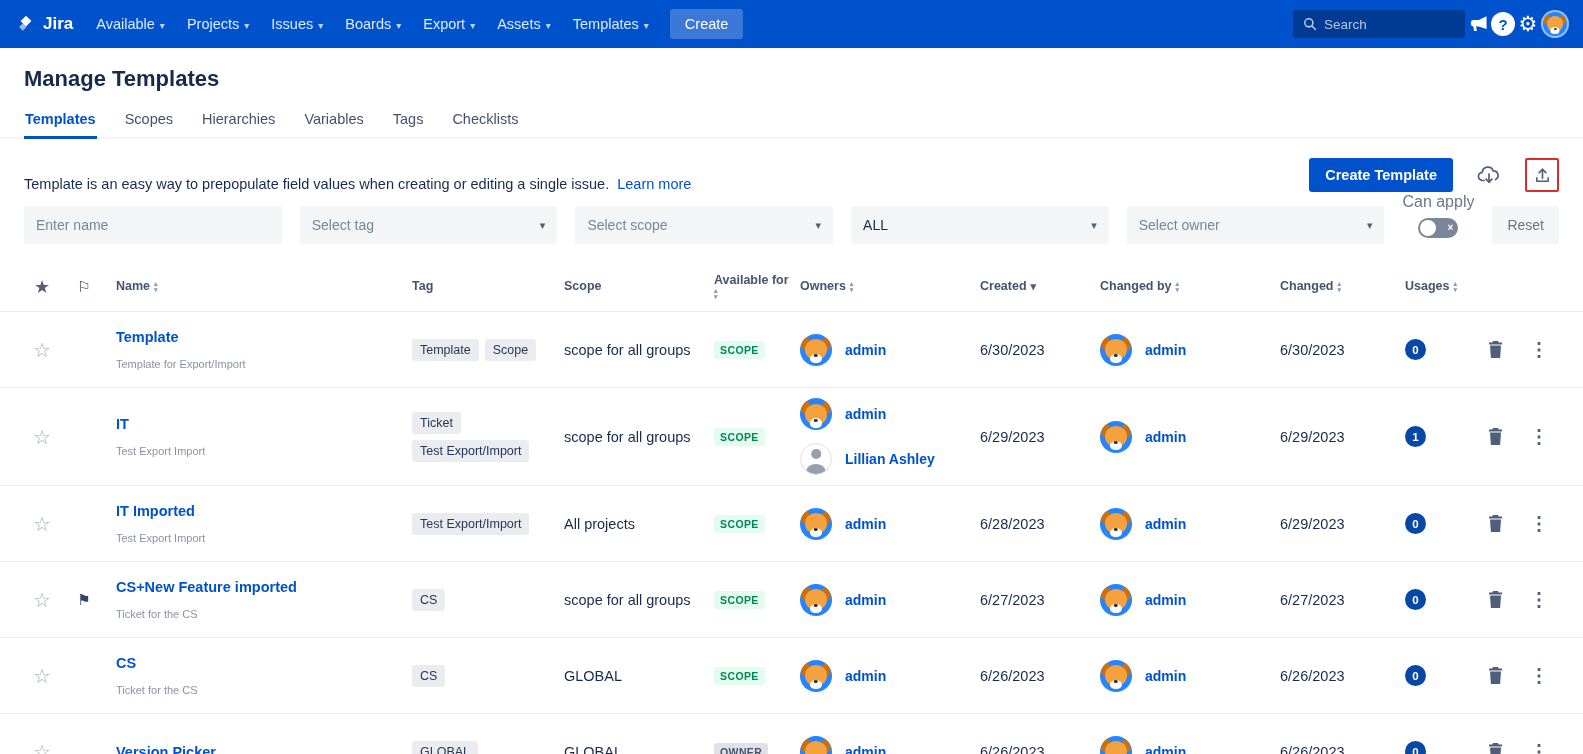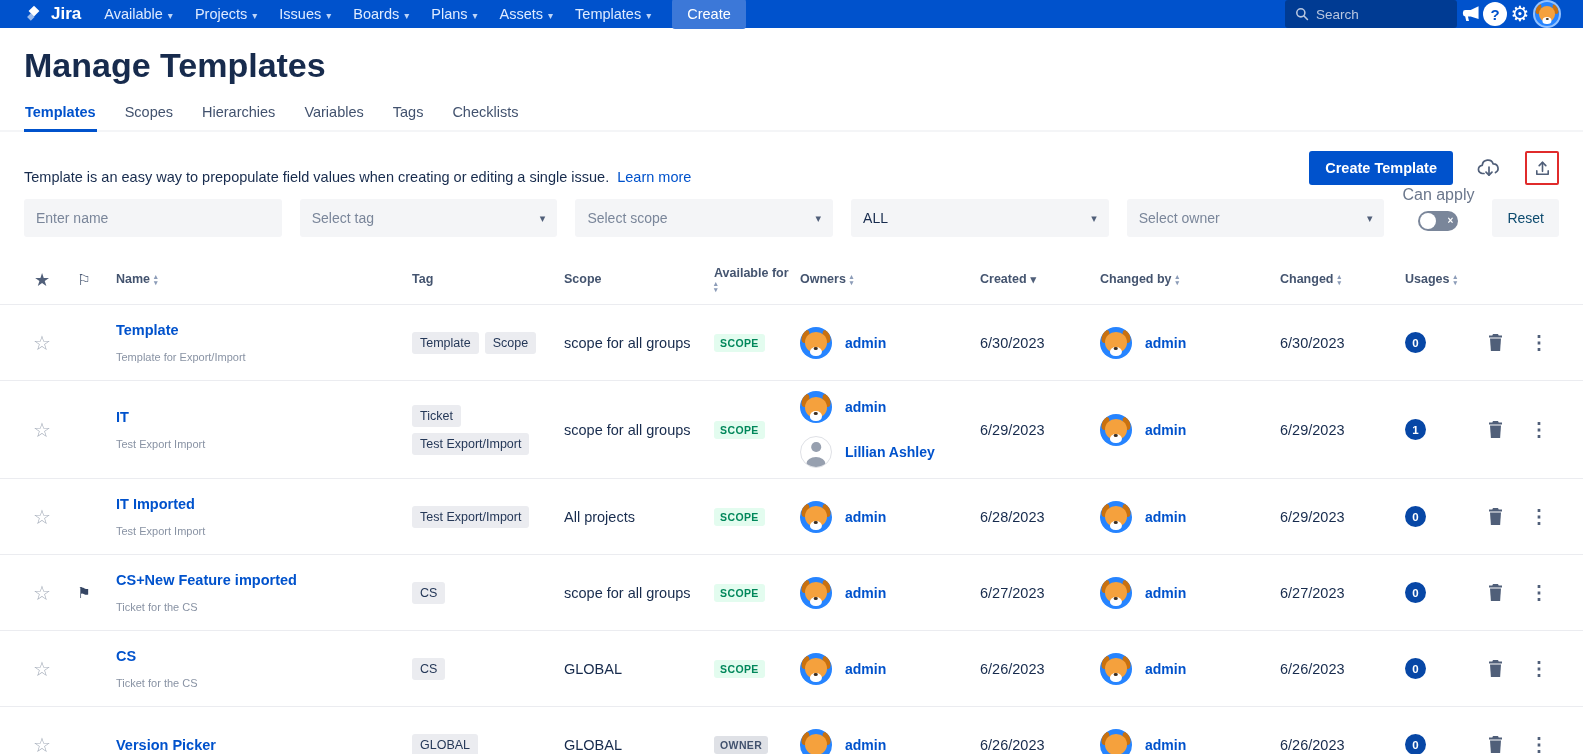--- a/index.html
+++ b/index.html
@@ -3,21 +3,21 @@
 <meta charset="utf-8">
 <title>Manage Templates</title>
 <style>
   *{margin:0;padding:0;box-sizing:border-box;}
   html,body{width:1583px;height:754px;overflow:hidden;background:#fff;
     font-family:"Liberation Sans",sans-serif;color:#172B4D;}
   a{text-decoration:none;cursor:pointer;}
   button{cursor:pointer;font-family:"Liberation Sans",sans-serif;}
 
   
-  .navbar{height:28px;background:var(--navbar-bg,#0052CC);display:flex;align-items:center;padding:0 22px;}
+  .navbar{height:48px;background:var(--navbar-bg,#0052CC);display:flex;align-items:center;padding:0 14px;}
   .brand{display:flex;align-items:center;gap:7px;color:#fff;font-size:17px;font-weight:bold;padding:0 12px 0 2px;cursor:pointer;}
   .menu{display:flex;align-items:center;height:44px;}
   .menu-item{display:flex;align-items:center;gap:5px;padding:0 11px;height:44px;color:#DEEBFF;font-size:14.5px;cursor:pointer;}
   .menu-item .chev{font-size:10px;opacity:.85;margin-top:2px;}
   .create-btn{margin-left:10px;background:var(--create-btn-bg,#3C78D8);color:#fff;border:none;border-radius:3px;font-size:14.5px;padding:7px 15px;}
   .nav-right{margin-left:auto;display:flex;align-items:center;gap:0;}
   .nav-search{display:flex;align-items:center;gap:7px;background:rgba(0,0,0,0.28);border-radius:3px;height:28px;padding:0 10px;width:172px;}
   .nav-search input{background:transparent;border:none;outline:none;color:#fff;font-size:13.5px;width:120px;font-family:inherit;}
   .nav-search input::placeholder{color:#B8C7E0;}
   .nav-icon{color:#fff;display:flex;align-items:center;justify-content:center;width:26px;height:26px;cursor:pointer;font-size:20px;}
@@ -33,21 +33,21 @@
   .avatar-dog .ear.r{right:5%;transform:rotate(-14deg);}
   .avatar-dog .face{position:absolute;left:16%;top:18%;width:68%;height:66%;border-radius:50%;background:#F5A13D;}
   .avatar-dog .snout{position:absolute;left:50%;transform:translateX(-50%);bottom:7%;width:38%;height:30%;border-radius:50% 50% 45% 45%;background:#fff;}
   .avatar-dog .snout::after{content:"";position:absolute;left:50%;top:8%;transform:translateX(-50%);width:36%;height:30%;border-radius:50%;background:#3B2E22;}
   .avatar-person{background:#FFFFFF;border:1px solid #DFE1E6;}
   .avatar-person::before{content:"";position:absolute;left:50%;top:18%;transform:translateX(-50%);width:32%;height:32%;border-radius:50%;background:#97A0AF;}
   .avatar-person::after{content:"";position:absolute;left:50%;bottom:-12%;transform:translateX(-50%);width:64%;height:44%;border-radius:50% 50% 0 0;background:#97A0AF;}
   .nav-avatar{width:28px;height:28px;border:2px solid rgba(255,255,255,.5);cursor:pointer;}
 
   
-  .page-title{font-size:34px;font-weight:bold;color:#172B4D;margin:18px 24px 8px;}
+  .page-title{font-size:22px;font-weight:bold;color:#172B4D;margin:18px 24px 8px;}
   .tabs{display:flex;gap:27px;padding:4px 24px 0;border-bottom:2px solid #F4F5F7;}
   .tab{padding:7px 1px 9px;font-size:14.5px;color:#42526E;cursor:pointer;border-bottom:3px solid transparent;margin-bottom:-2px;font-weight:500;}
   .tab.active{color:var(--link,#0052CC);border-bottom-color:var(--link,#0052CC);font-weight:bold;}
 
   
   .desc-row{display:flex;align-items:flex-end;padding:19px 24px 6px;}
   .desc-text{font-size:14.5px;color:#172B4D;}
   .learn-more{color:var(--link,#0052CC);margin-left:4px;}
   .desc-actions{margin-left:auto;display:flex;align-items:center;gap:19px;}
   .create-template-btn{background:var(--link,#0052CC);color:#fff;border:none;border-radius:3px;font-size:14.5px;font-weight:bold;padding:9px 16px;}
@@ -61,21 +61,21 @@
   .field input::placeholder{color:#7A869A;}
   .select{cursor:pointer;}
   .select .value{flex:1;font-size:14px;color:#7A869A;}
   .select .value.selected{color:#172B4D;}
   .select .chev{color:#505F79;font-size:11px;}
   .can-apply{display:flex;flex-direction:column;align-items:center;gap:7px;width:72px;flex:0 0 auto;margin-top:-13px;}
   .can-apply-label{font-size:16px;color:#6B778C;white-space:nowrap;}
   .toggle{position:relative;width:40px;height:20px;border-radius:10px;background:var(--toggle-off-bg,#7A869A);cursor:pointer;}
   .toggle .knob{position:absolute;left:2px;top:2px;width:16px;height:16px;border-radius:50%;background:#fff;}
   .toggle .x{position:absolute;right:5px;top:50%;transform:translateY(-50%);color:#fff;font-size:10px;font-weight:bold;line-height:1;}
-  .reset-btn{flex:0 0 auto;height:38px;padding:0 15px;background:#F4F5F7;border:none;border-radius:3px;font-size:14px;color:#0c4a6e;}
+  .reset-btn{flex:0 0 auto;height:38px;padding:0 15px;background:#F4F5F7;border:none;border-radius:3px;font-size:14px;color:#737373;}
 
   
   .grid{display:grid;grid-template-columns:40px 44px 296px 152px 150px 86px 180px 120px 180px 125px 78px 48px 40px;align-items:center;padding:0 22px;}
   .thead{height:50px;border-bottom:1px solid #EBECF0;}
   .th-icon{text-align:center;cursor:pointer;}
   .star-filled{font-size:18px;color:#505F79;}
   .flag-outline{font-size:15px;color:#344563;}
   .th{display:flex;flex-wrap:wrap;align-items:center;column-gap:4px;font-size:12.5px;font-weight:bold;color:#44546F;padding-left:10px;line-height:1.25;cursor:pointer;}
   .sort-both{display:flex;flex-direction:column;}
   .sort-both span{display:block;height:6px;line-height:6px;font-size:7px;color:#8C9CB8;}
@@ -124,21 +124,21 @@
   </div>
       <div class="menu-item">
     <span>Issues</span>
     <span class="chev">▾</span>
   </div>
       <div class="menu-item">
     <span>Boards</span>
     <span class="chev">▾</span>
   </div>
       <div class="menu-item">
-    <span>Plans</span>
+    <span>Export</span>
     <span class="chev">▾</span>
   </div>
       <div class="menu-item">
     <span>Assets</span>
     <span class="chev">▾</span>
   </div>
       <div class="menu-item">
     <span>Templates</span>
     <span class="chev">▾</span>
   </div>

